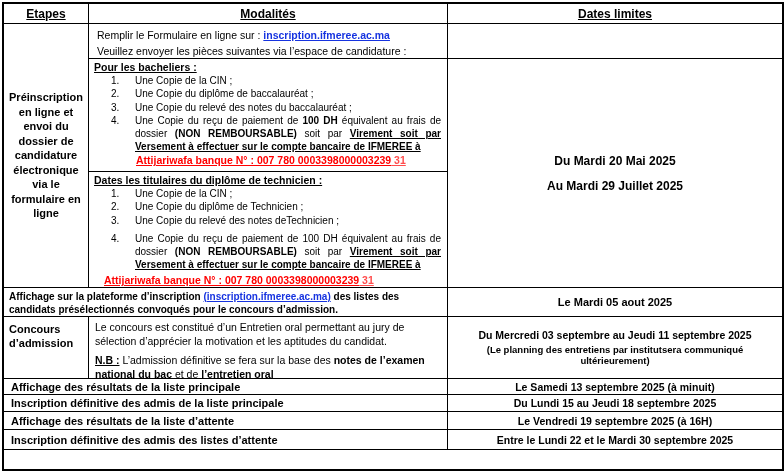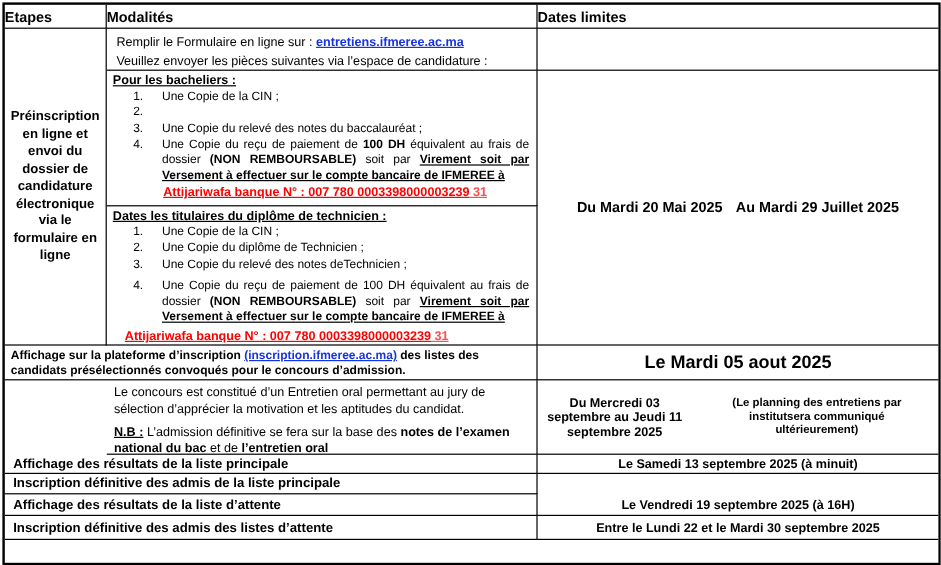--- a/index.html
+++ b/index.html
@@ -13,47 +13,47 @@
     grid-template-columns:85px 359px 334px;
     grid-template-rows:20px 35px 113px 116px 29px 62px 16px 17px 18px 20px 19px;
     border:2px solid #000;
     width:778px;height:465px;
   }
   .c{border-right:1.5px solid #000;border-bottom:1.5px solid #000;overflow:hidden;box-sizing:border-box;}
   .lastc{border-right:none;}
   .lastr{border-bottom:none;margin-top:45px;}
   .b{font-weight:bold;}
   .u{text-decoration:underline;}
-  .hcell{font-weight:bold;font-size:12px;display:flex;align-items:center;justify-content:flex-start;}
+  .hcell{font-weight:bold;font-size:12px;display:flex;align-items:center;justify-content:center;text-decoration:underline;}
   .etape-cell{grid-column:1;grid-row:2 / span 3;font-weight:bold;font-size:11px;text-align:center;
     display:flex;align-items:center;justify-content:center;line-height:14.5px;padding:0 3px;}
   .intro{grid-column:2;grid-row:2;font-size:10.5px;padding:3px 4px 0 8px;line-height:16px;}
   .empty-dates{grid-column:3;grid-row:2;}
   .link{color:var(--link);font-weight:bold;text-decoration:underline;cursor:pointer;}
   .sec{font-size:10px;padding:2px 3px 0 5px;line-height:12.6px;}
   .sec-bach{grid-column:2;grid-row:3;}
   .sec-tech{grid-column:2;grid-row:4;}
   .sec-h{font-weight:bold;text-decoration:underline;font-size:10.5px;margin-bottom:1px;}
   .li{display:flex;margin:1px 0;}
   .num{flex:0 0 24px;margin-left:17px;}
   .li-txt{flex:1;padding-right:3px;}
   .just .li-txt{text-align:justify;}
   .bank{font-weight:bold;color:var(--bank-red);font-size:10.5px;margin-top:1px;white-space:nowrap;}
   .bank .u31{color:var(--bank-red-light);}
   .bank-bach{margin-left:42px;}
   .bank-tech{margin-left:10px;margin-top:3px;}
-  .dates-merged{grid-column:3;grid-row:3 / span 2;display:flex;flex-direction:row;align-items:center;
+  .dates-merged{grid-column:3;grid-row:3 / span 2;display:flex;flex-direction:column;align-items:center;
     justify-content:center;gap:11px;font-weight:bold;font-size:12px;}
   .aff-cell{grid-column:1 / span 2;grid-row:5;font-weight:bold;font-size:10px;line-height:13px;padding:2px 4px 0 5px;}
   .aff-date{grid-column:3;grid-row:5;display:flex;align-items:center;justify-content:center;
-    font-weight:bold;font-size:15px;text-align:center;}
+    font-weight:bold;font-size:11px;text-align:center;}
   .conc-etape{grid-column:1;grid-row:6;font-weight:bold;font-size:11px;padding:5px 2px 0 5px;line-height:14px;}
   .conc-modal{grid-column:2;grid-row:6;font-size:10.5px;padding:3px 15px 0 6px;line-height:14px;}
   .conc-modal .p1{margin-bottom:5px;}
-  .conc-date{grid-column:3;grid-row:6;display:flex;flex-direction:row;align-items:center;
+  .conc-date{grid-column:3;grid-row:6;display:flex;flex-direction:column;align-items:center;
     justify-content:center;gap:3px;font-weight:bold;text-align:center;}
   .conc-date .l1{font-size:10.5px;}
   .conc-date .l2{font-size:9.5px;line-height:11.5px;padding:0 24px;}
   .srow-label{grid-column:1 / span 2;font-weight:bold;font-size:11px;display:flex;align-items:center;padding-left:7px;}
   .srow-date{grid-column:3;font-weight:bold;font-size:10.5px;display:flex;align-items:center;justify-content:center;text-align:center;}
 </style>
 </head>
 <body>
 
 <div class="wrap">
@@ -68,34 +68,35 @@
     <div class="c hcell lastc">
         <span>Dates limites</span>
       </div>
 
     <div class="c etape-cell">
       <span>Préinscription en ligne et envoi du dossier de candidature électronique via le formulaire en ligne</span>
     </div>
 
     <div class="c intro">
       <div>
-        <span>Remplir le Formulaire en ligne sur :  </span><span class="link">entretiens.ifmeree.ac.ma</span>
+        <span>Remplir le Formulaire en ligne sur :  </span><span class="link">inscription.ifmeree.ac.ma</span>
       </div>
       <div>Veuillez envoyer les pièces suivantes via l’espace de candidature :</div>
     </div>
     <div class="c empty-dates lastc"></div>
 
     <div class="c sec sec-bach">
       <div class="sec-h">Pour les bacheliers :</div>
       <div class="li">
         <span class="num">1.</span>
         <span class="li-txt">Une Copie de la CIN ;</span>
       </div>
       <div class="li">
         <span class="num">2.</span>
+        <span class="li-txt">Une Copie du diplôme de baccalauréat ;</span>
       </div>
       <div class="li">
         <span class="num">3.</span>
         <span class="li-txt">Une Copie du relevé des notes du baccalauréat ;</span>
       </div>
       <div class="li just">
         <span class="num">4.</span>
         <span class="li-txt"><span>Une Copie du reçu de paiement de </span><span class="b">100 DH</span><span> équivalent au frais de dossier </span><span class="b">(NON REMBOURSABLE)</span><span> soit par </span><span class="b u">Virement soit par Versement à effectuer sur le compte bancaire de IFMEREE à</span></span>
       </div>
       <div class="bank bank-bach"><span class="u">Attijariwafa banque N° : 007 780 0003398000003239</span><span class="u u31"> 31</span></div>
@@ -127,40 +128,46 @@
       <div>Au Mardi 29 Juillet 2025</div>
     </div>
 
     <div class="c aff-cell">
       <span>Affichage sur la plateforme d’inscription </span><span class="link">(inscription.ifmeree.ac.ma)</span><span> des listes des candidats présélectionnés convoqués pour le concours d’admission.</span>
     </div>
     <div class="c aff-date lastc">
       <span>Le Mardi 05 aout 2025</span>
     </div>
 
+    <div class="c conc-etape">
+      <span>Concours d’admission</span>
+    </div>
     <div class="c conc-modal">
       <div class="p1">Le concours est constitué d’un Entretien oral permettant au jury de sélection d’apprécier la motivation et les aptitudes du candidat.</div>
       <div>
         <span class="b u">N.B :</span><span> L’admission définitive se fera sur la base des </span><span class="b">notes de l’examen national du bac</span><span> et de </span><span class="b">l’entretien oral</span>
       </div>
     </div>
     <div class="c conc-date lastc">
       <div class="l1">Du Mercredi 03 septembre au Jeudi 11 septembre 2025</div>
       <div class="l2">(Le planning des entretiens par institutsera communiqué ultérieurement)</div>
     </div>
 
     <div class="c srow-label" style="grid-row:7;">
         <span>Affichage des résultats de la liste principale</span>
       </div>
     <div class="c srow-date lastc" style="grid-row:7;">
         <span>Le Samedi 13 septembre 2025 (à minuit)</span>
       </div>
 
     <div class="c srow-label" style="grid-row:8;">
         <span>Inscription définitive des admis de la liste principale</span>
+      </div>
+    <div class="c srow-date lastc" style="grid-row:8;">
+        <span>Du Lundi 15 au Jeudi 18 septembre 2025</span>
       </div>
 
     <div class="c srow-label" style="grid-row:9;">
         <span>Affichage des résultats de la liste d’attente</span>
       </div>
     <div class="c srow-date lastc" style="grid-row:9;">
         <span>Le Vendredi 19 septembre 2025 (à 16H)</span>
       </div>
 
     <div class="c srow-label" style="grid-row:10;">

